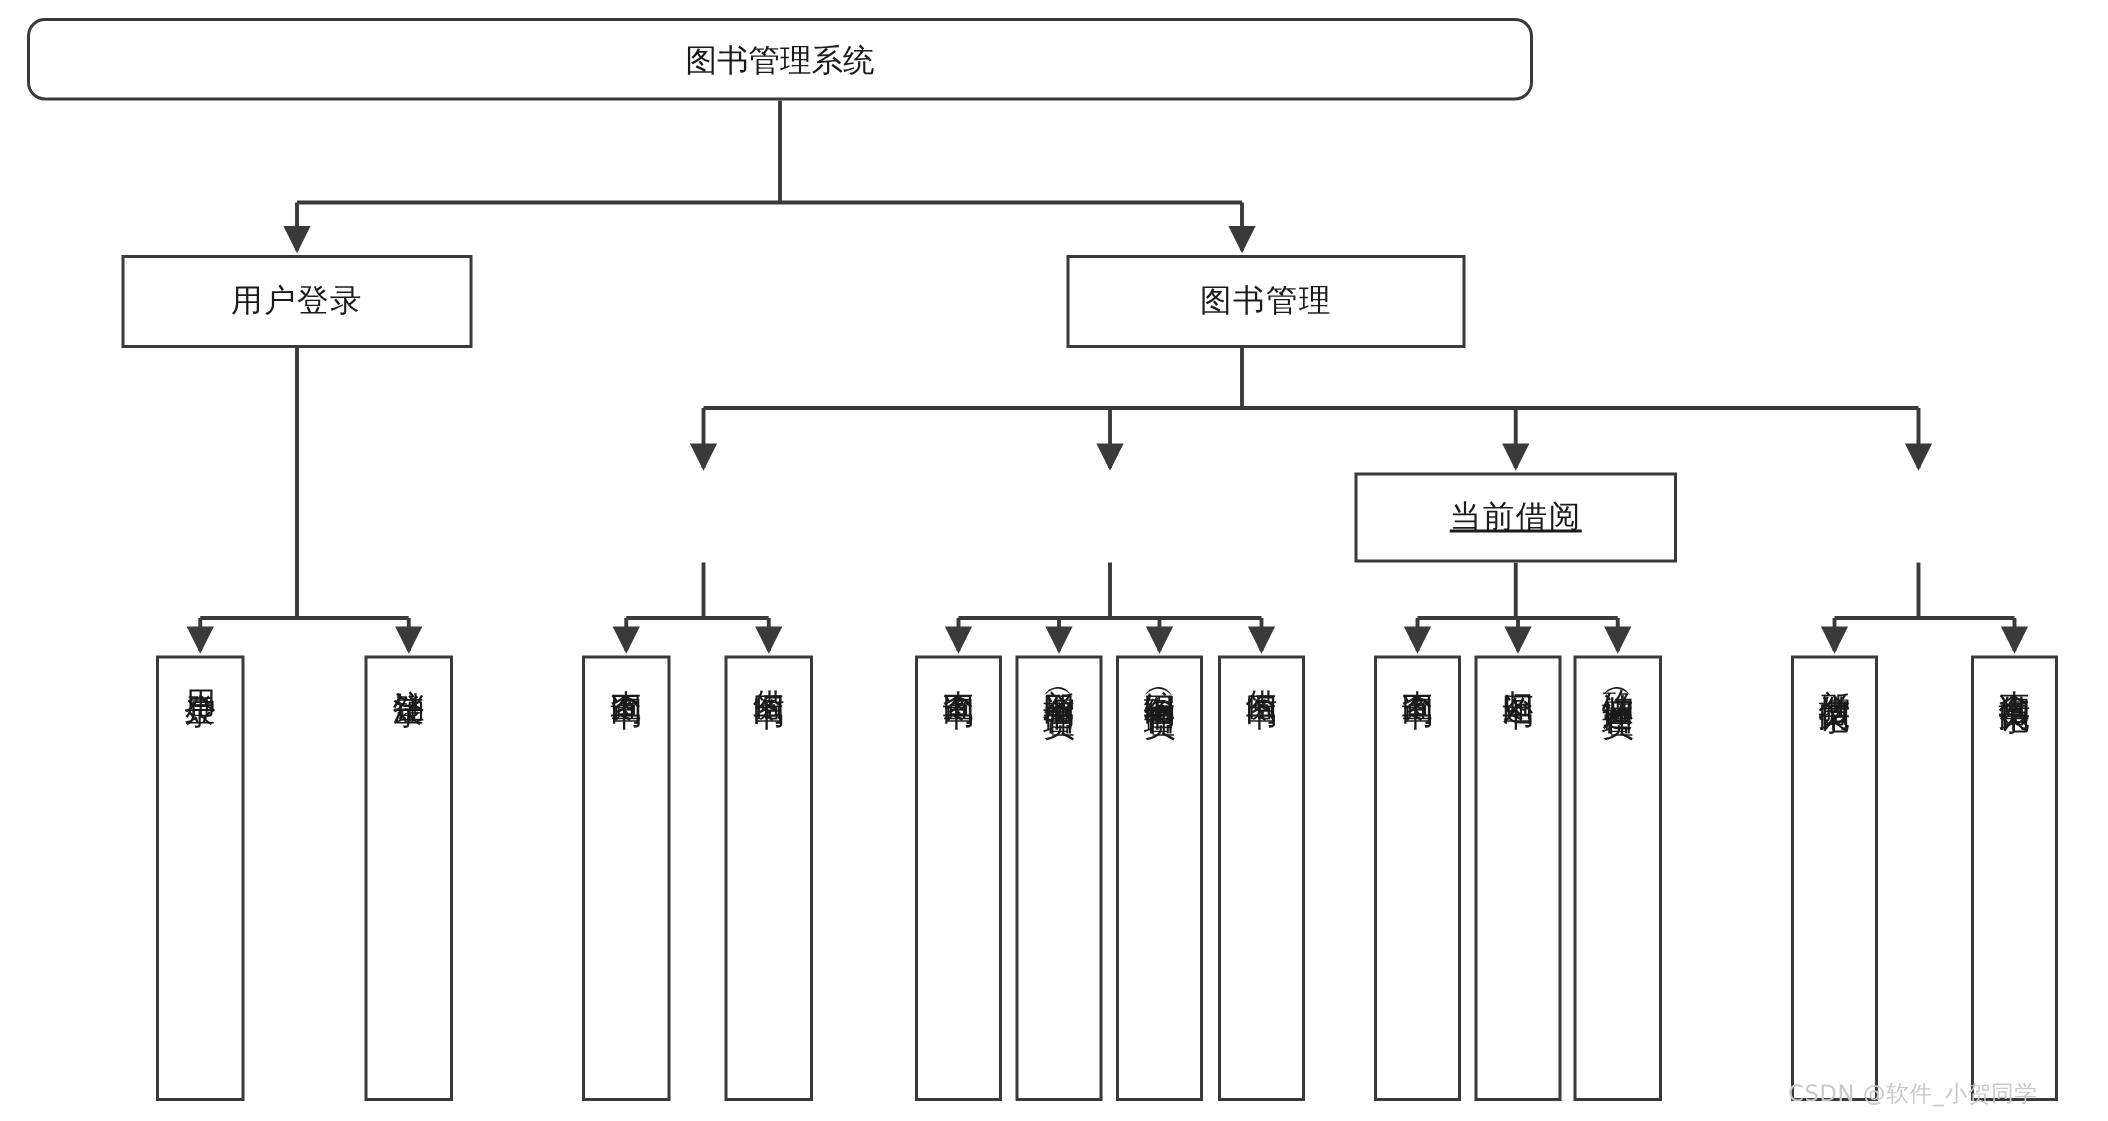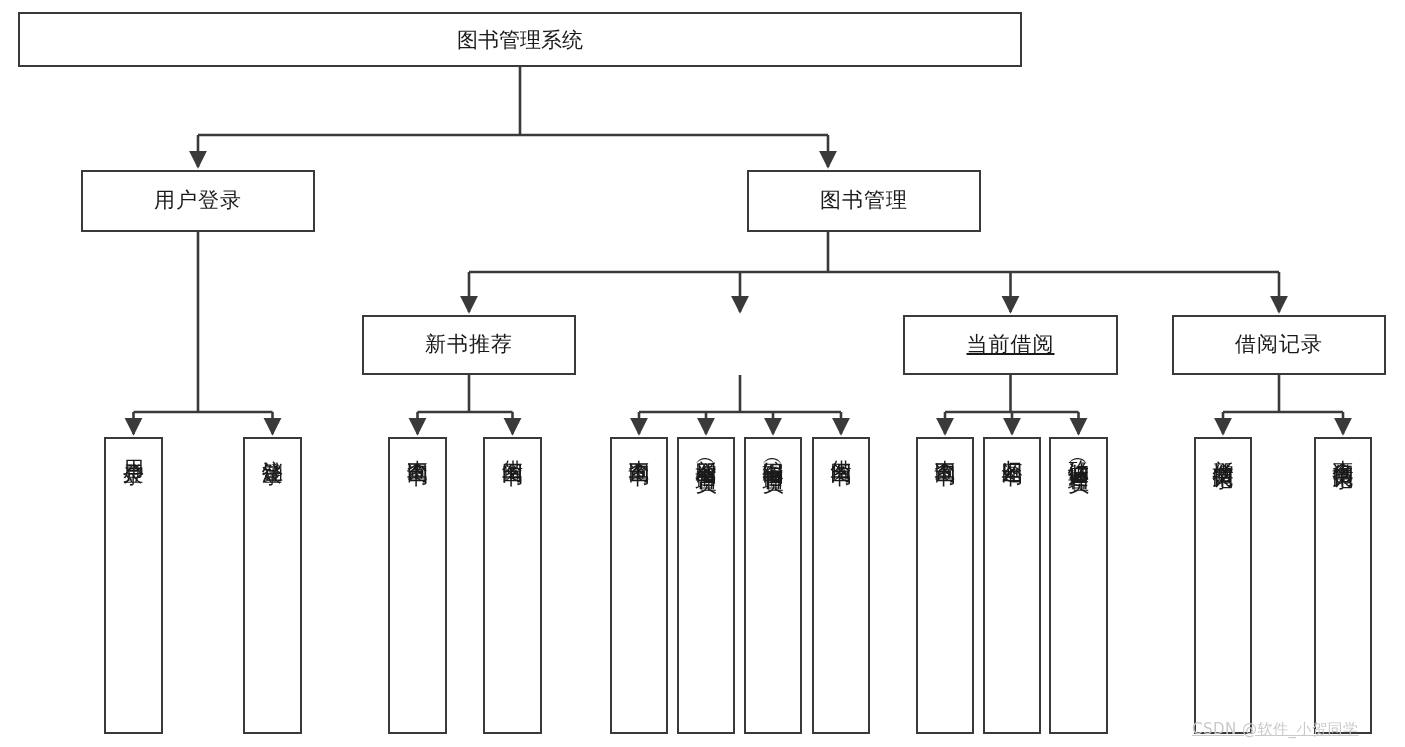--- a/index.html
+++ b/index.html
@@ -58,21 +58,20 @@
     white-space: nowrap;
     color: #1a1a1a;
   }
   .watermark {
     position: absolute;
     font-size: 15px;
     color: #c9c9c9;
     letter-spacing: 0.5px;
     white-space: nowrap;
     user-select: none;
-    text-decoration: underline;
   }
 </style>
 </head>
 <body>
 
 <div id="canvas">
 
   <svg id="edges" viewBox="0 0 1405 747" width="1405" height="747" xmlns="http://www.w3.org/2000/svg">
     <defs>
       <marker id="arrow" viewBox="0 0 10 10" refX="9" refY="5" markerWidth="7" markerHeight="7" orient="auto-start-reverse">
@@ -109,28 +108,26 @@
         <path d="M 945 412 L 945 434" marker-end="url(#arrow)"></path>
         <path d="M 1012 412 L 1012 434" marker-end="url(#arrow)"></path>
         <path d="M 1078.5 412 L 1078.5 434" marker-end="url(#arrow)"></path>
         <path d="M 1279 375 L 1279 412"></path>
         <path d="M 1223 412 L 1343 412"></path>
         <path d="M 1223 412 L 1223 434" marker-end="url(#arrow)"></path>
         <path d="M 1343 412 L 1343 434" marker-end="url(#arrow)"></path>
       </g>
   </svg>
 
-  <div class="node root" style="left: 18px; top: 12px; width: 1004px; height: 55px;">图书管理系统</div>
+  <div class="node root" style="left: 18px; top: 12px; width: 1004px; height: 55px; border-radius: 12px;">图书管理系统</div>
 
   <div class="node horiz" style="left: 81px; top: 170px; width: 234px; height: 62px;">用户登录</div>
-  <div class="node horiz" style="left: 747px; top: 170px; width: 234px; height: 62px;">图书管理</div>
+  <div class="node horiz" style="left: 711px; top: 170px; width: 266px; height: 62px;">图书管理</div>
 
-  <div class="node horiz" style="left: 362px; top: 315px; width: 214px; height: 60px;">新书推荐</div>
   <div class="node horiz" style="left: 903px; top: 315px; width: 215px; height: 60px; text-decoration: underline;">当前借阅</div>
-  <div class="node horiz" style="left: 1172px; top: 315px; width: 214px; height: 60px;">借阅记录</div>
 
   <div class="node leaf" style="left: 104px; top: 437px; width: 59px; height: 297px;">
     <span class="vtext">用户登录</span>
   </div>
   <div class="node leaf" style="left: 243px; top: 437px; width: 59px; height: 297px;">
     <span class="vtext">注销登录</span>
   </div>
   <div class="node leaf" style="left: 388px; top: 437px; width: 59px; height: 297px;">
     <span class="vtext">查询图书</span>
   </div>

